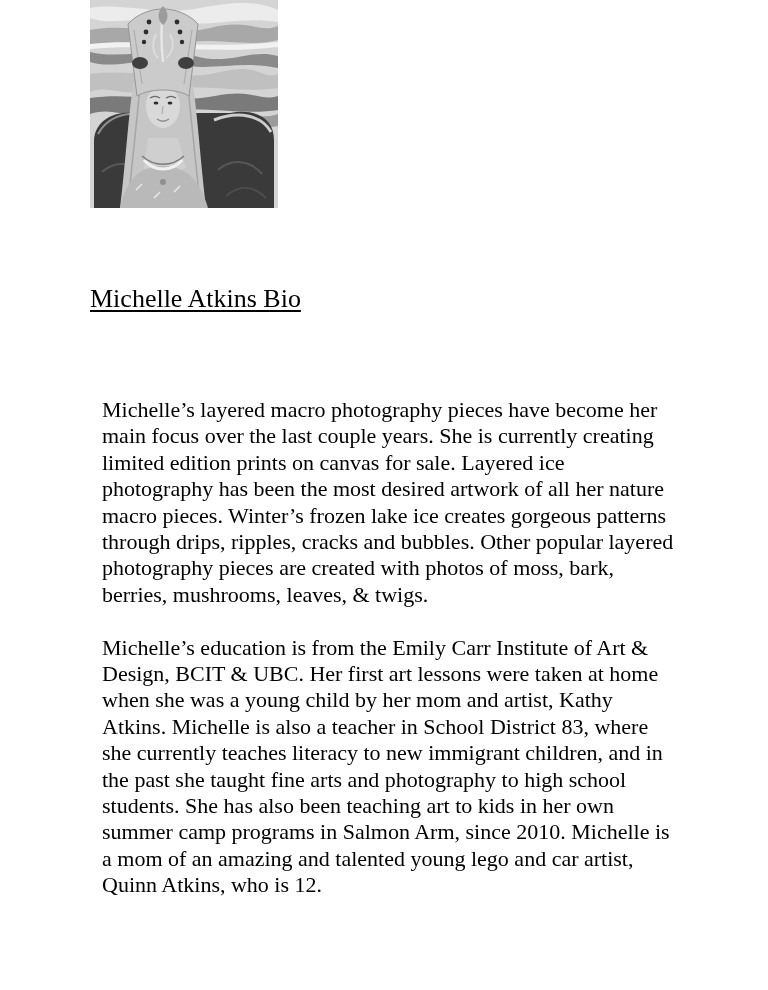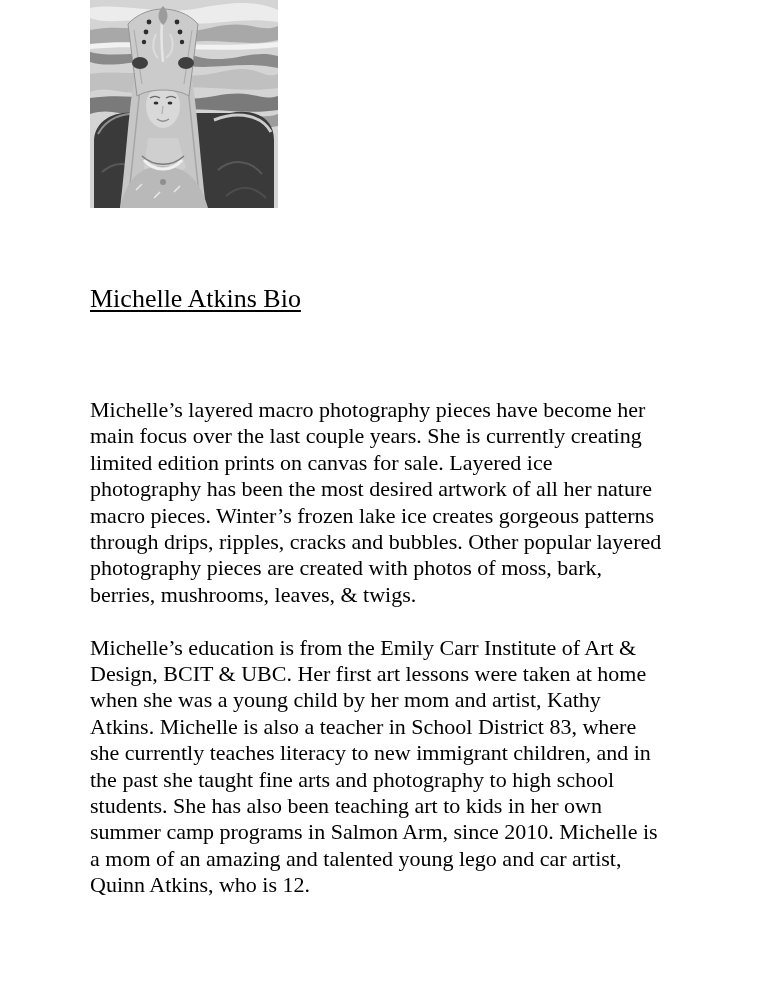--- a/index.html
+++ b/index.html
@@ -29,21 +29,21 @@
     font-size: 26px;
     line-height: 32px;
     font-weight: 400;
     text-decoration: underline;
     text-decoration-thickness: 2px;
     text-underline-offset: 3px;
     white-space: nowrap;
   }
   .body-text {
     position: absolute;
-    left: 90px;
+    left: 102px;
     top: 397px;
     width: 620px;
   }
   .para {
     margin: 0 0 26.4px 0;
     font-size: 22px;
     line-height: 26.4px;
     white-space: pre-line;
   }
 </style>

